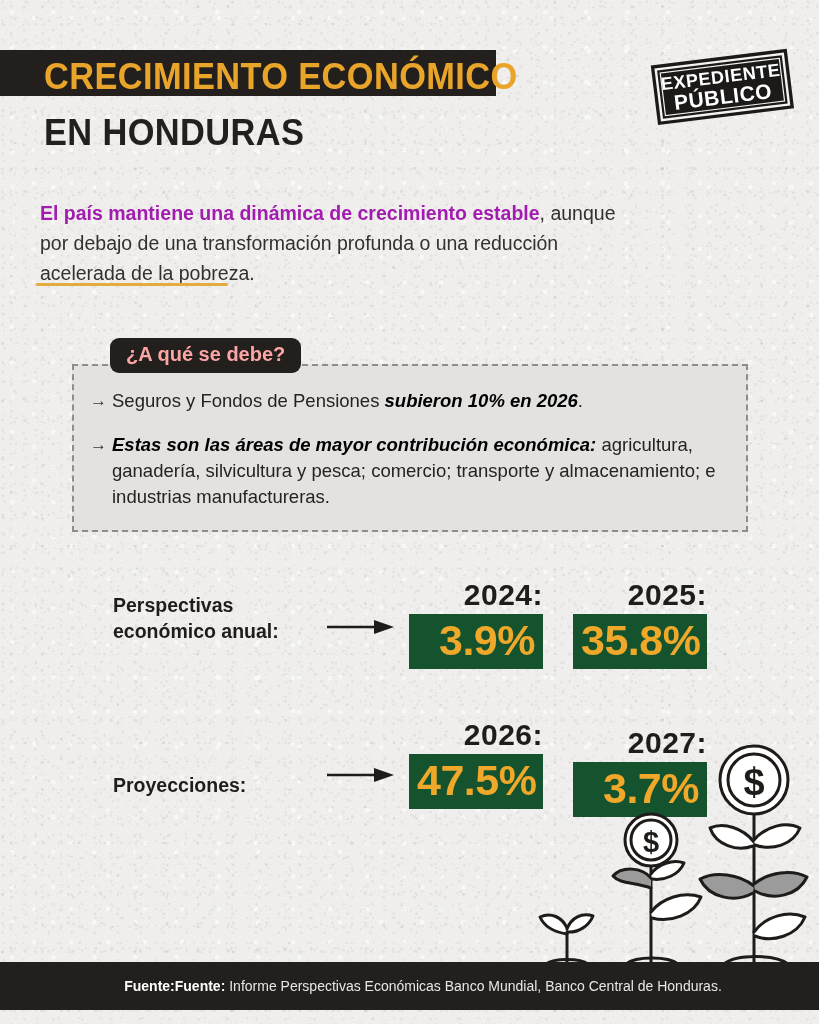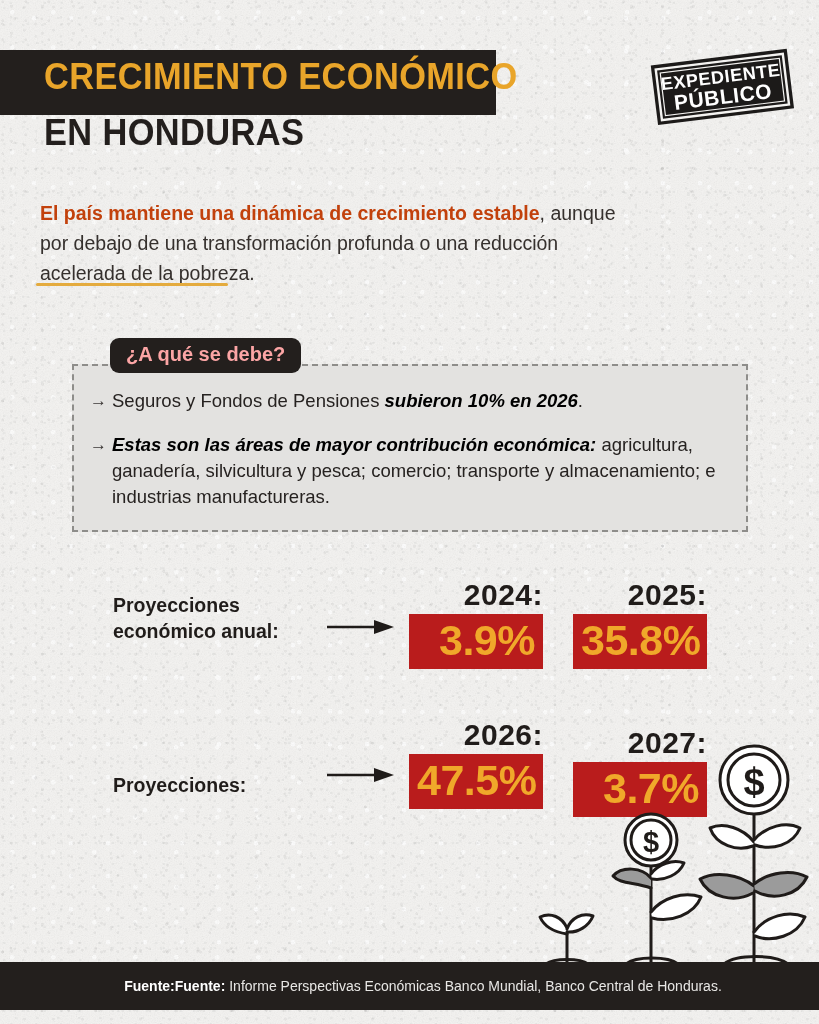--- a/index.html
+++ b/index.html
@@ -46,21 +46,21 @@
     opacity: 0.5;
   }
 
   .layer { position: absolute; }
 
   
   #title-banner {
     left: 0;
     top: 50px;
     width: 496px;
-    height: 65px;
+    height: 46px;
     background: #231f1d;
   }
   #title-line1 {
     position: absolute;
     left: 44px;
     top: 6px;
     font-size: 37px;
     line-height: 42px;
     font-weight: 700;
     letter-spacing: 0.4px;
@@ -95,21 +95,21 @@
   
   #intro {
     left: 40px;
     top: 198px;
     width: 580px;
     font-size: 19.5px;
     line-height: 30px;
     color: #35302d;
     font-family: "Liberation Sans Narrow", "Liberation Sans", sans-serif;
   }
-  #intro b { color: #c2410c; font-weight: 700; }
+  #intro b { color: #a21caf; font-weight: 700; }
   #intro-underline {
     left: 36px;
     top: 283px;
     width: 192px;
     height: 3px;
     background: #e4ab3e;
     border-radius: 2px;
   }
 
   
@@ -188,21 +188,21 @@
   .stat-year {
     font-size: 30px;
     line-height: 34px;
     font-weight: 700;
     color: #201c1a;
     font-family: "Liberation Sans Narrow", "Liberation Sans", sans-serif;
     letter-spacing: 0.5px;
   }
   .stat-value-box {
     margin-top: 2px;
-    background: #b91c1c;
+    background: #14532d;
     padding: 2px 8px 5px 8px;
     display: block;
   }
   .stat-value {
     font-size: 43px;
     line-height: 48px;
     font-weight: 700;
     color: #f0a82a;
     font-family: "Liberation Sans Narrow", "Liberation Sans", sans-serif;
     letter-spacing: -0.5px;
@@ -286,21 +286,21 @@
   <span class="reason-text"><span>Seguros y Fondos de Pensiones </span><b>subieron 10% en 2026</b><span>.</span></span>
 </div>
 
 <div class="reason-row" id="reason-row-2">
   <span class="reason-arrow">→</span>
   <span class="reason-text"><b>Estas son las áreas de mayor contribución económica:</b><span> agricultura, ganadería, silvicultura y pesca; comercio; transporte y almacenamiento; e industrias manufactureras.</span></span>
 </div>
 
 <div class="data-row" id="data-row-1">
   <div class="data-label">
-    <div>Proyecciones</div>
+    <div>Perspectivas</div>
     <div>económico anual:</div>
   </div>
   <svg class="data-arrow" viewBox="0 0 70 18">
     <line x1="1" y1="9" x2="52" y2="9" stroke="#1f1b19" stroke-width="2.6"></line>
     <polygon points="48,2 68,9 48,16" fill="#1f1b19"></polygon>
   </svg>
   <div class="stat" id="stat-2024">
     <div class="stat-year">2024:</div>
     <div class="stat-value-box">
       <div class="stat-value">3.9%</div>

